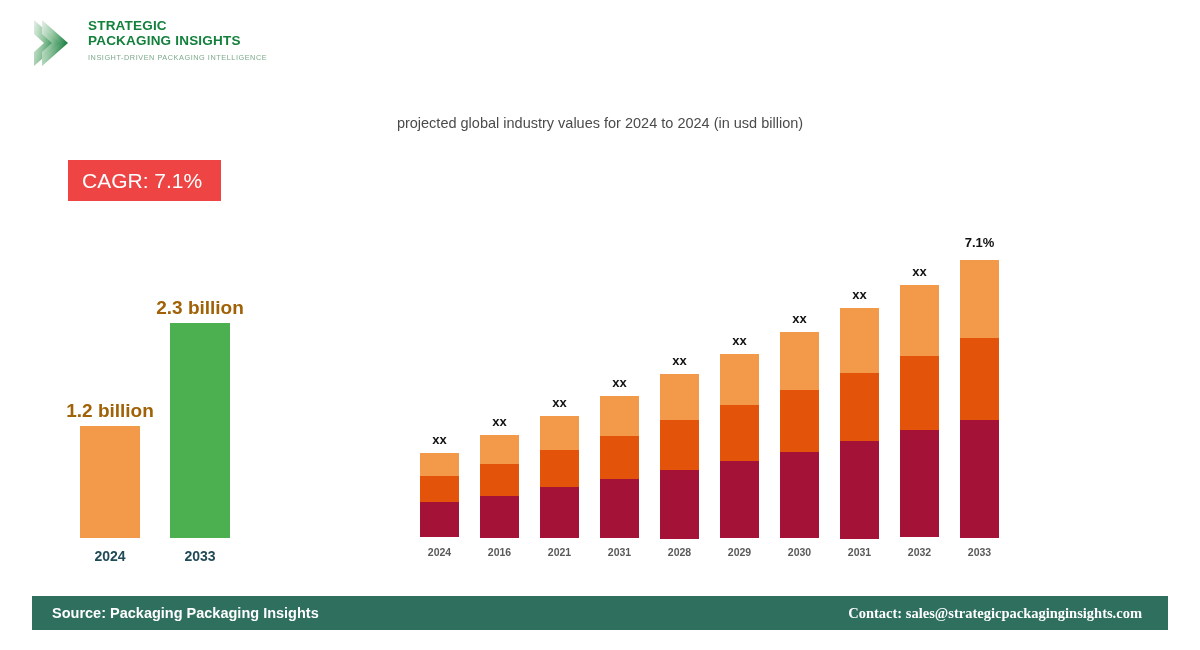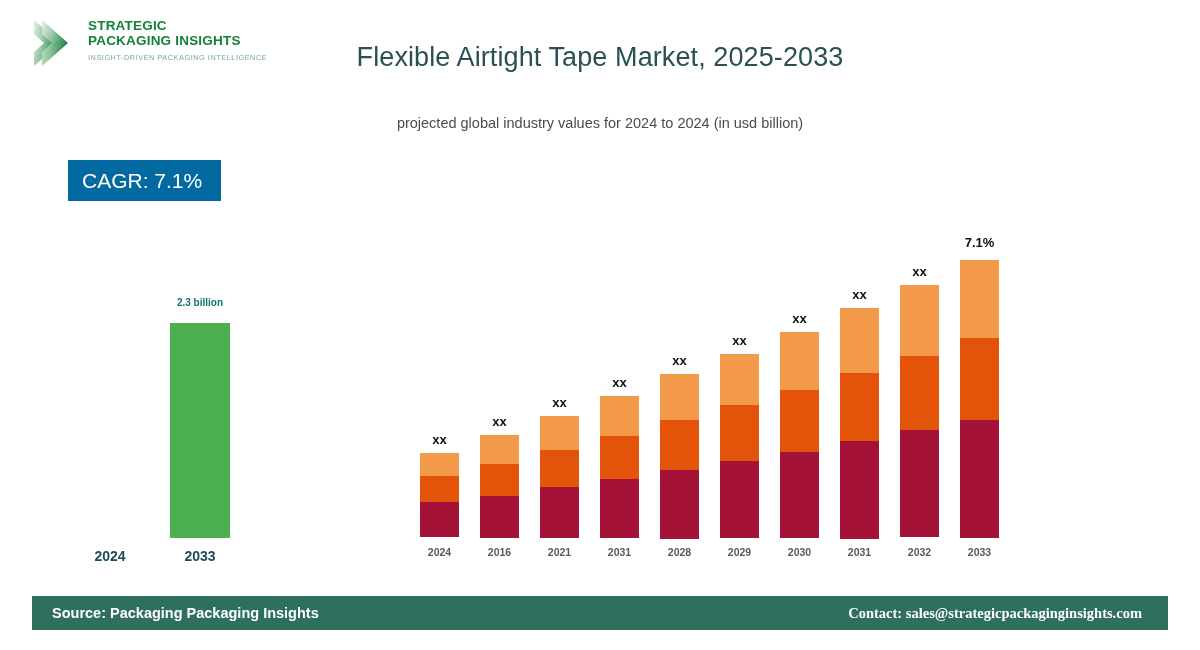--- a/index.html
+++ b/index.html
@@ -29,34 +29,34 @@
     font-size:27px;color:#2A5055;font-weight:normal;letter-spacing:.1px;
   }
   .subtitle{
     position:absolute;left:0;top:115px;width:1200px;text-align:center;
     font-size:14.5px;color:#4B4B4B;font-weight:normal;
   }
 
   
   .cagr-badge{
     position:absolute;left:68px;top:160px;width:153px;height:41px;
-    background:#0369a1;color:#ffffff;
+    background:#ef4444;color:#ffffff;
     display:flex;align-items:center;
     font-size:21px;padding-left:14px;box-sizing:border-box;
   }
 
   
   .left-chart{position:absolute;left:50px;top:300px;width:240px;height:270px;}
   .lc-bar{position:absolute;bottom:32px;width:60px;}
   .lc-bar-2024{left:30px;}
   .lc-bar-2033{left:120px;}
   .lc-rect{width:100%;height:100%;}
   .lc-value{
     position:absolute;width:160px;text-align:center;left:-50px;
-    font-size:10px;font-weight:bold;color:#0f766e;white-space:nowrap;
+    font-size:19px;font-weight:bold;color:#a16207;white-space:nowrap;
   }
   .lc-xlabel{
     position:absolute;bottom:6px;width:60px;text-align:center;
     font-size:14px;font-weight:bold;color:#1F4A57;
   }
   .lc-xlabel-2024{left:30px;}
   .lc-xlabel-2033{left:120px;}
 
   
   .stack-chart{position:absolute;left:410px;top:200px;width:610px;height:360px;}
@@ -101,28 +101,31 @@
         <path d="M12 2 L38 25 L12 48 L12 34 L22 25 L12 16 Z" fill="url(#chevGrad)" opacity="0.95"></path>
       </svg>
     </div>
     <div class="logo-text">
       <div class="logo-line1">STRATEGIC</div>
       <div class="logo-line2">PACKAGING INSIGHTS</div>
       <div class="logo-tag">INSIGHT-DRIVEN PACKAGING INTELLIGENCE</div>
     </div>
   </div>
 
-  <div class="title">Flexible Airtight Tape Market, 2025-2033</div>
   <div class="subtitle">projected global industry values for 2024 to 2024 (in usd billion)</div>
 
   <div class="cagr-badge">
     <span>CAGR: 7.1%</span>
   </div>
 
   <div class="left-chart">
+    <div class="lc-bar lc-bar-2024" id="lcBar0" style="height: 112px;">
+      <div class="lc-value" style="top: -26px;">1.2 billion</div>
+      <div class="lc-rect" id="lcRect0" style="background: rgb(242, 153, 74);"></div>
+    </div>
     <div class="lc-bar lc-bar-2033" id="lcBar1" style="height: 215px;">
       <div class="lc-value" style="top: -26px;">2.3 billion</div>
       <div class="lc-rect" id="lcRect1" style="background: rgb(76, 175, 80);"></div>
     </div>
     <div class="lc-xlabel lc-xlabel-2024">2024</div>
     <div class="lc-xlabel lc-xlabel-2033">2033</div>
   </div>
 
   <div class="stack-chart" id="stackChart">
       <div class="sb-group" style="left: 10px; height: 360px;">

